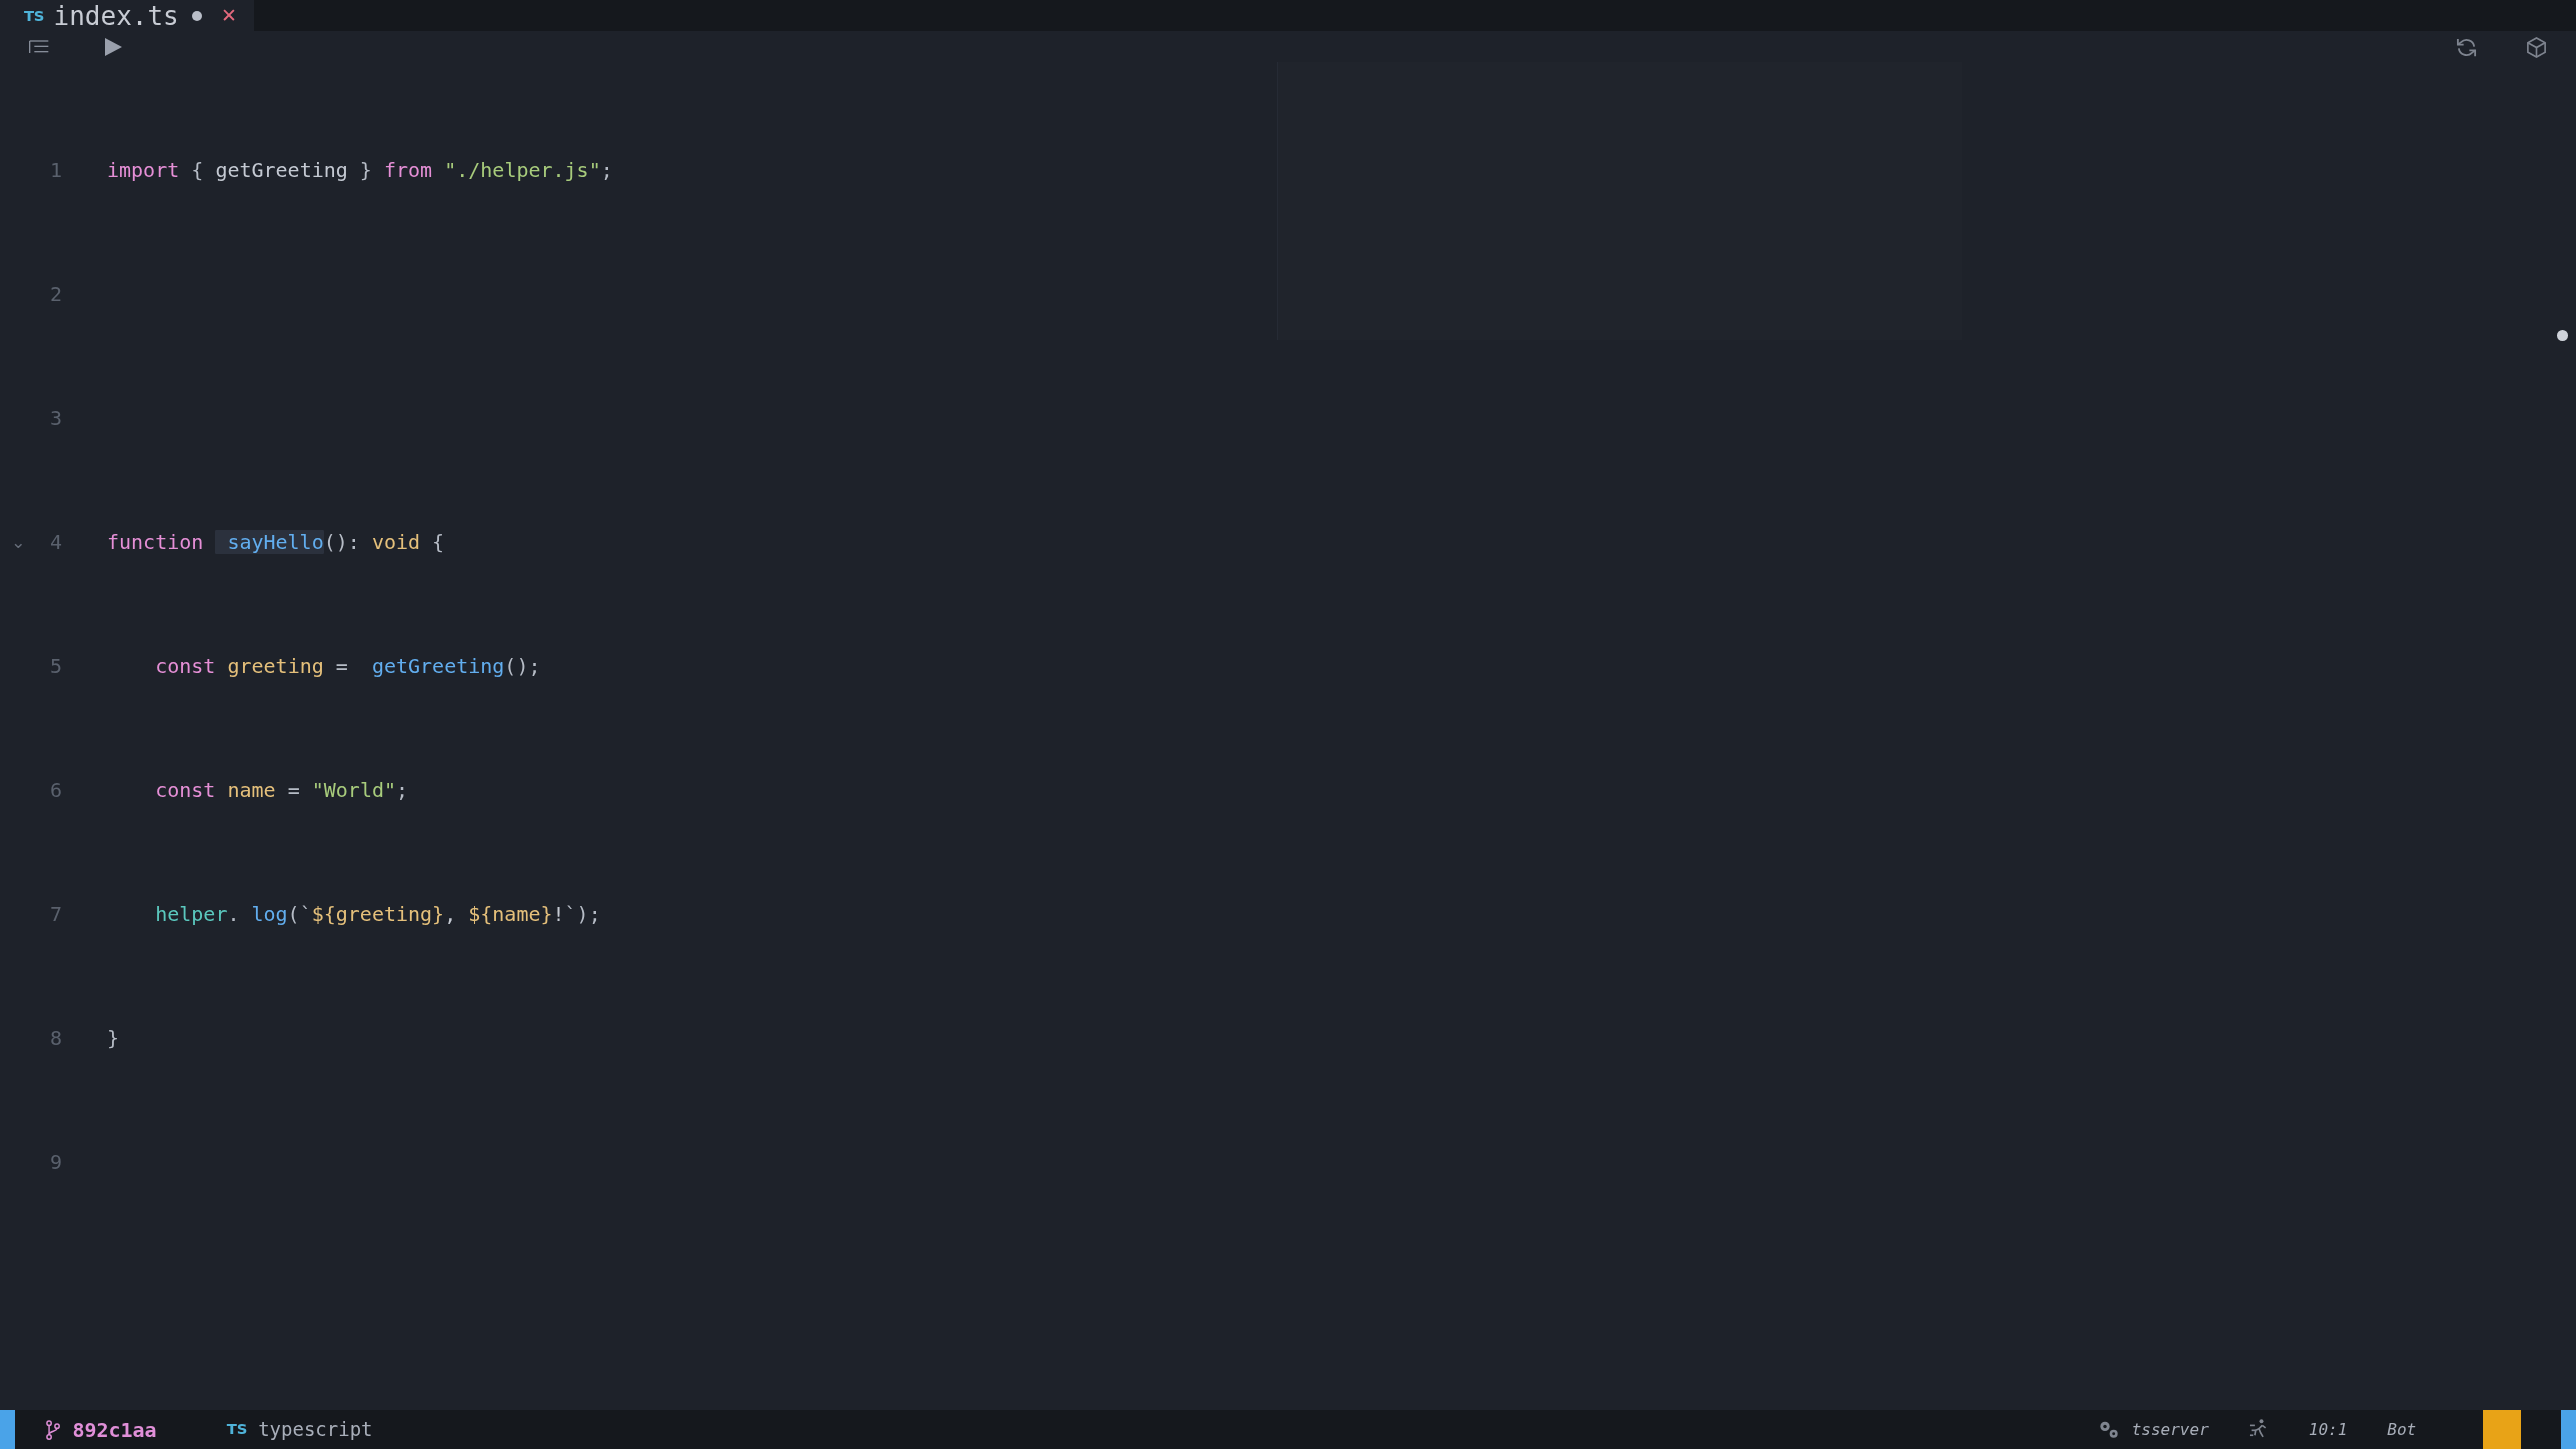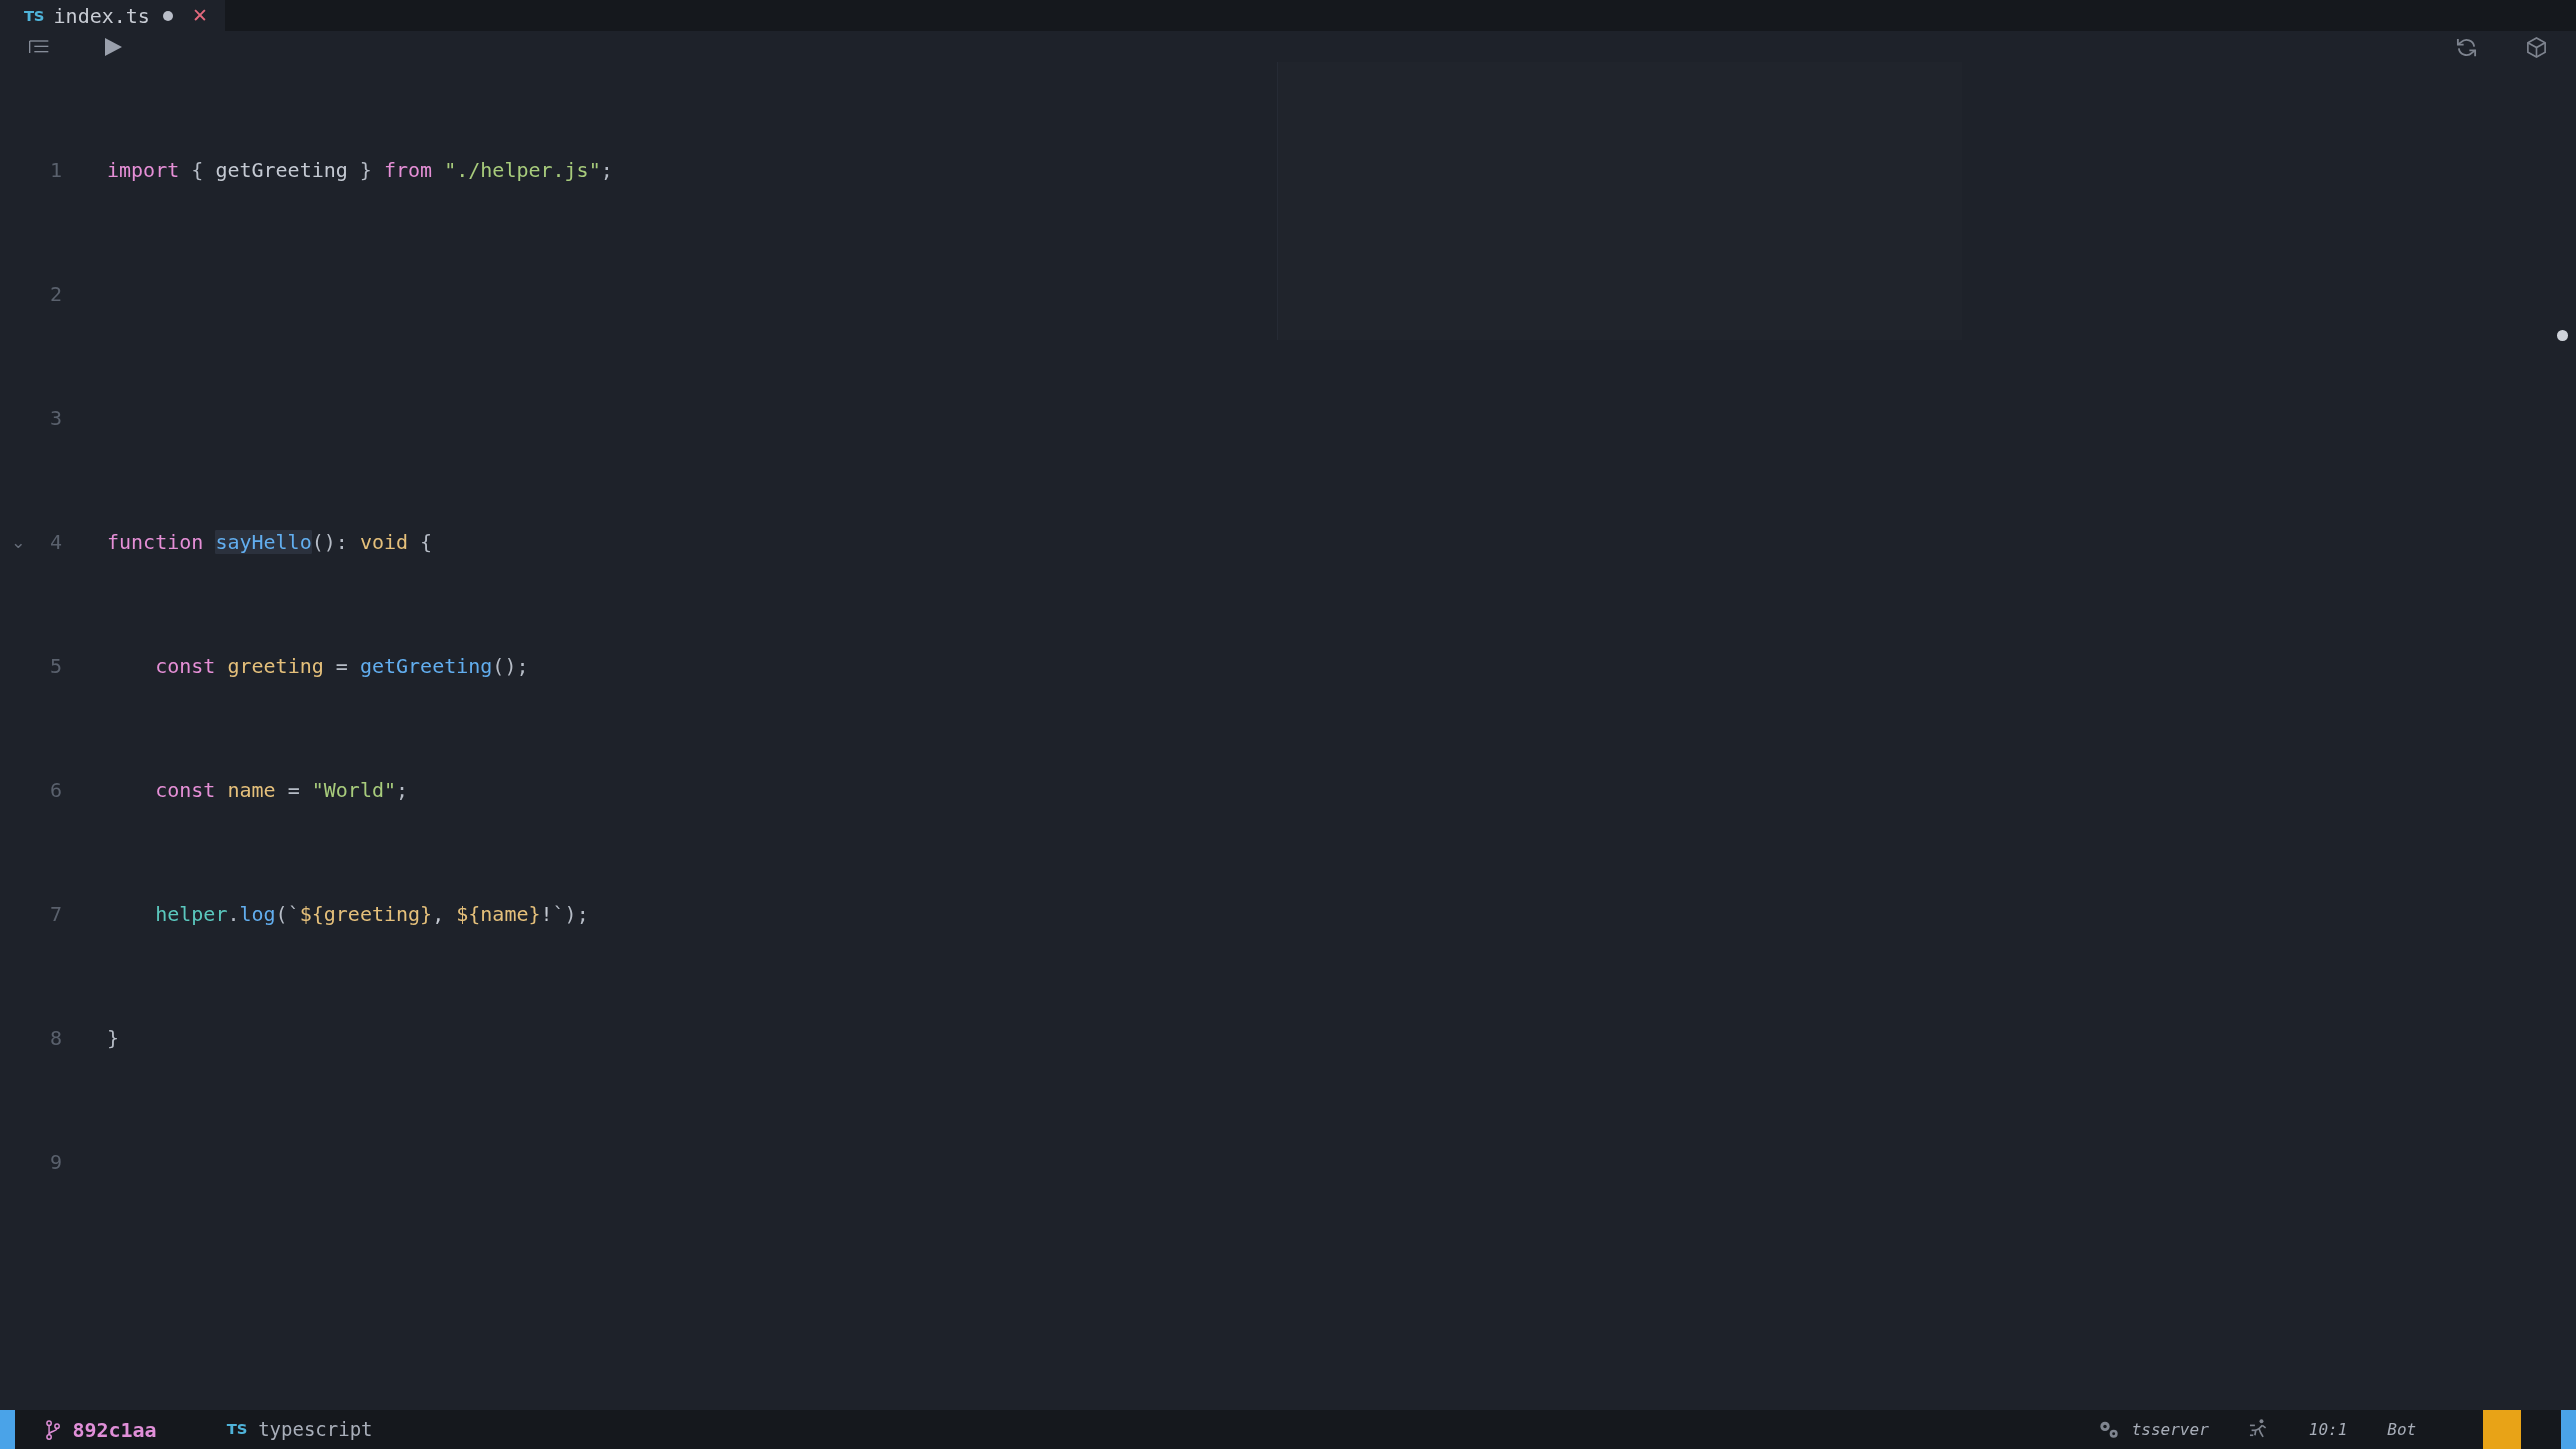--- a/index.html
+++ b/index.html
@@ -44,21 +44,21 @@
   }
   .tab-ts {
     color: #4fb3d9;
     font-size: 14.8px;
     font-weight: 700;
     letter-spacing: -0.3px;
     font-family: "DejaVu Sans", sans-serif;
   }
   .tab-title {
     color: #c8ccd4;
-    font-size: 20px;
+    font-size: 26px;
     font-family: "DejaVu Sans Mono", monospace;
     letter-spacing: 0px;
   }
   .tab-dot {
     width: 10px;
     height: 10px;
     border-radius: 50%;
     background: #b9bec8;
     margin-left: 4px;
     flex: none;
@@ -183,21 +183,21 @@
     top: 268px;
     width: 10.7px;
     height: 10.7px;
     border-radius: 50%;
     background: #cfd3da;
   }
 
   
   .t-kw    { color: #e58fd6; }
   .t-str   { color: #a8cc7c; }
-  .t-fn    { color: #62aeef; }
+  .t-fn    { color: #62aeef; padding-left: 12px; }
   .t-type  { color: #e5c07b; }
   .t-var   { color: #e5c07b; }
   .t-punct { color: #b6bcc6; }
   .t-plain { color: #c5cad3; }
   .t-obj   { color: #5bc8be; }
   .t-hl    { background: #2b313d; border-radius: 1.3px; }
 
   
   .statusbar {
     height: 39px;

